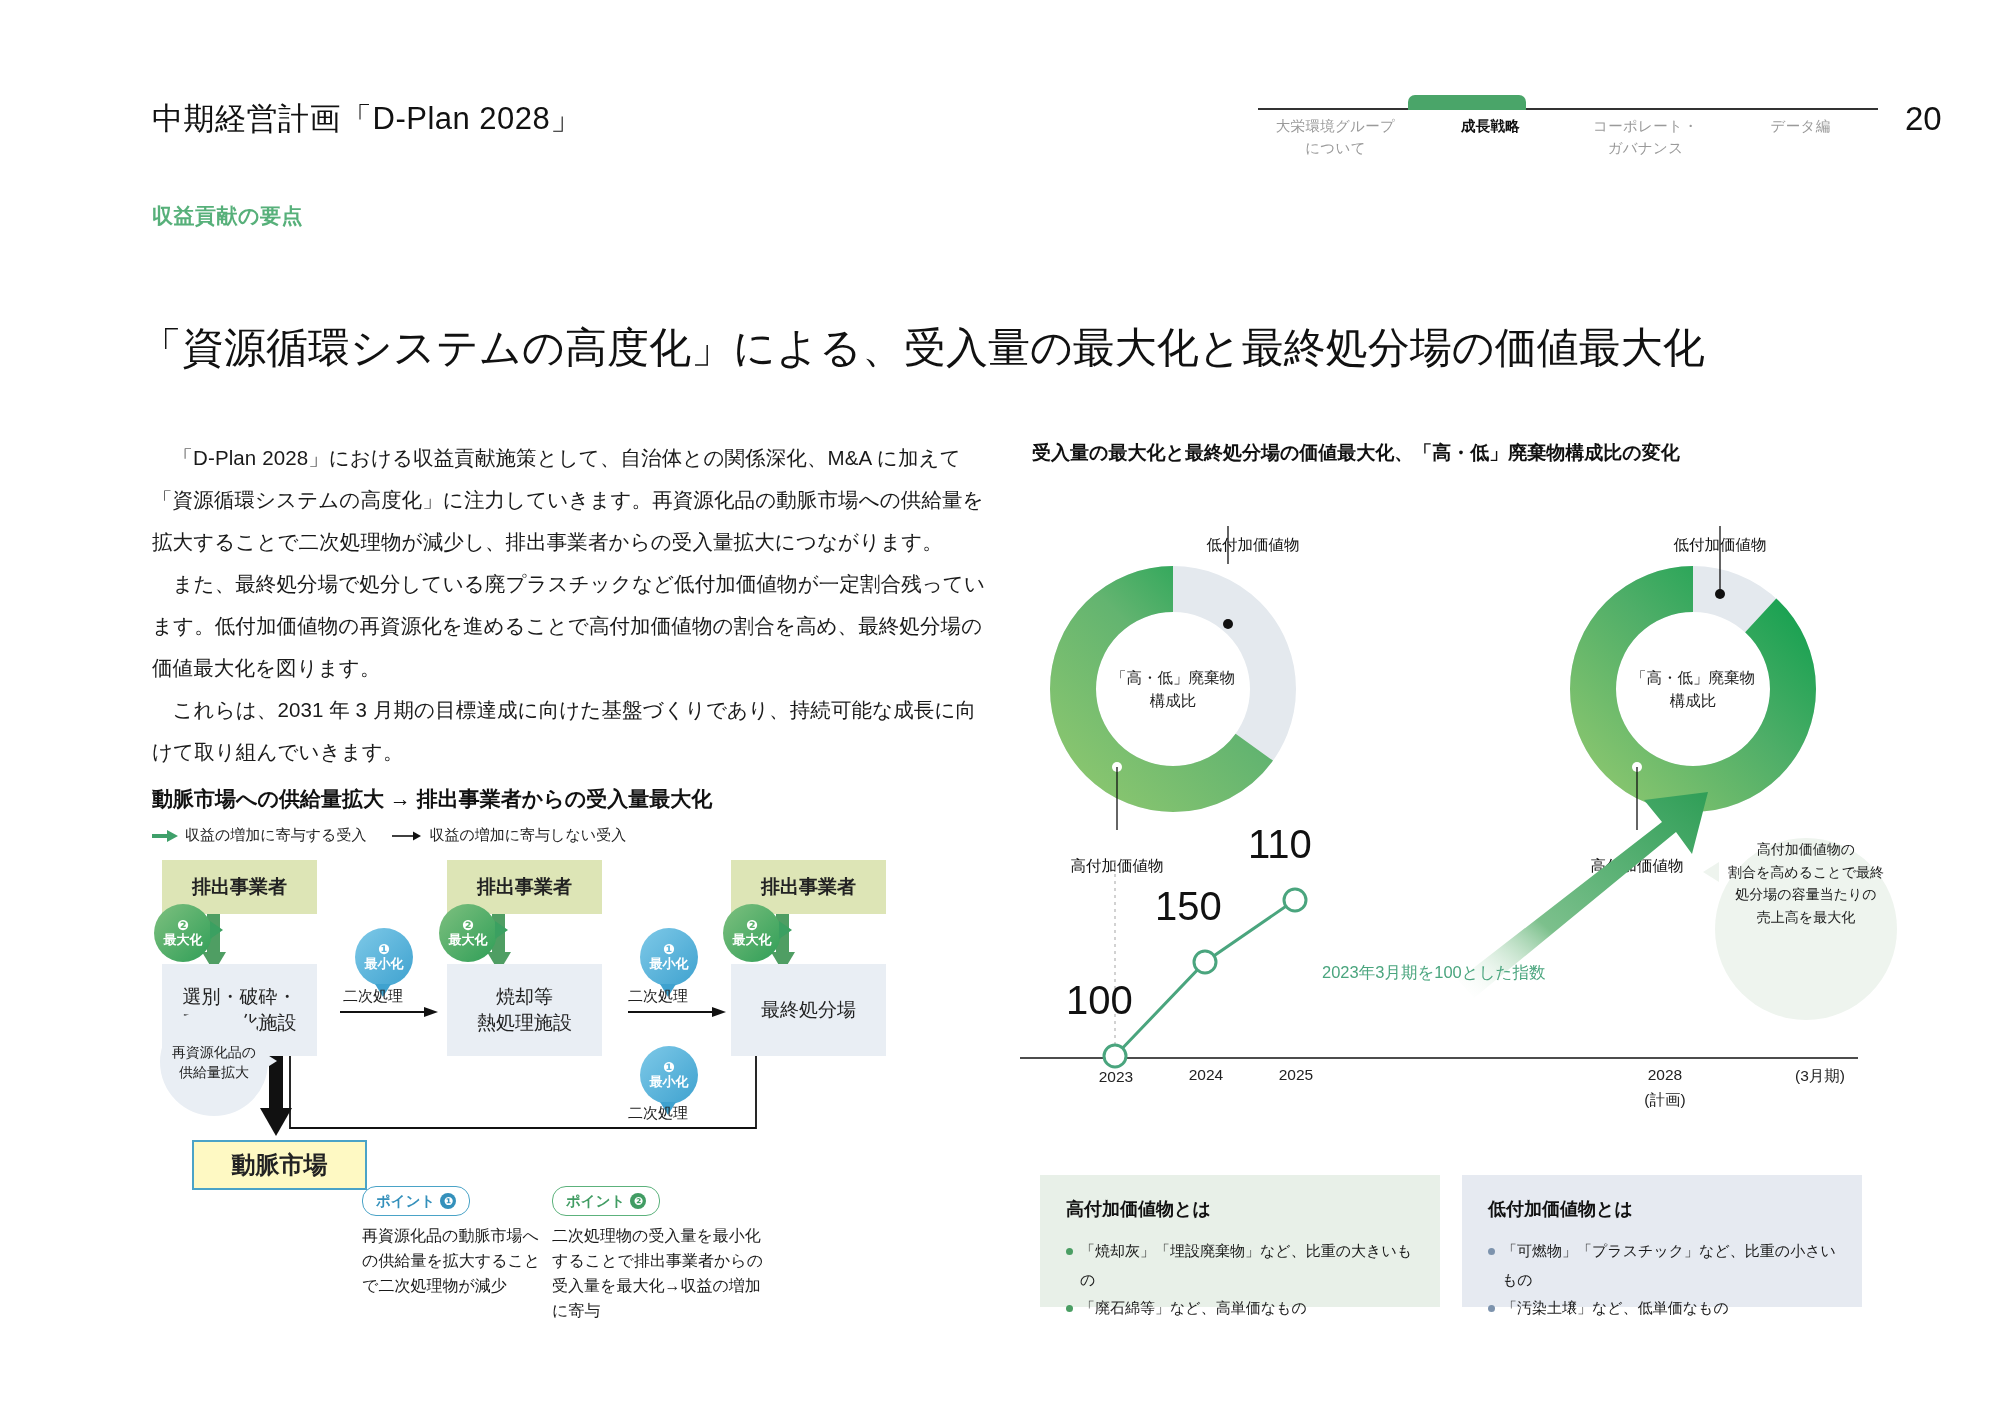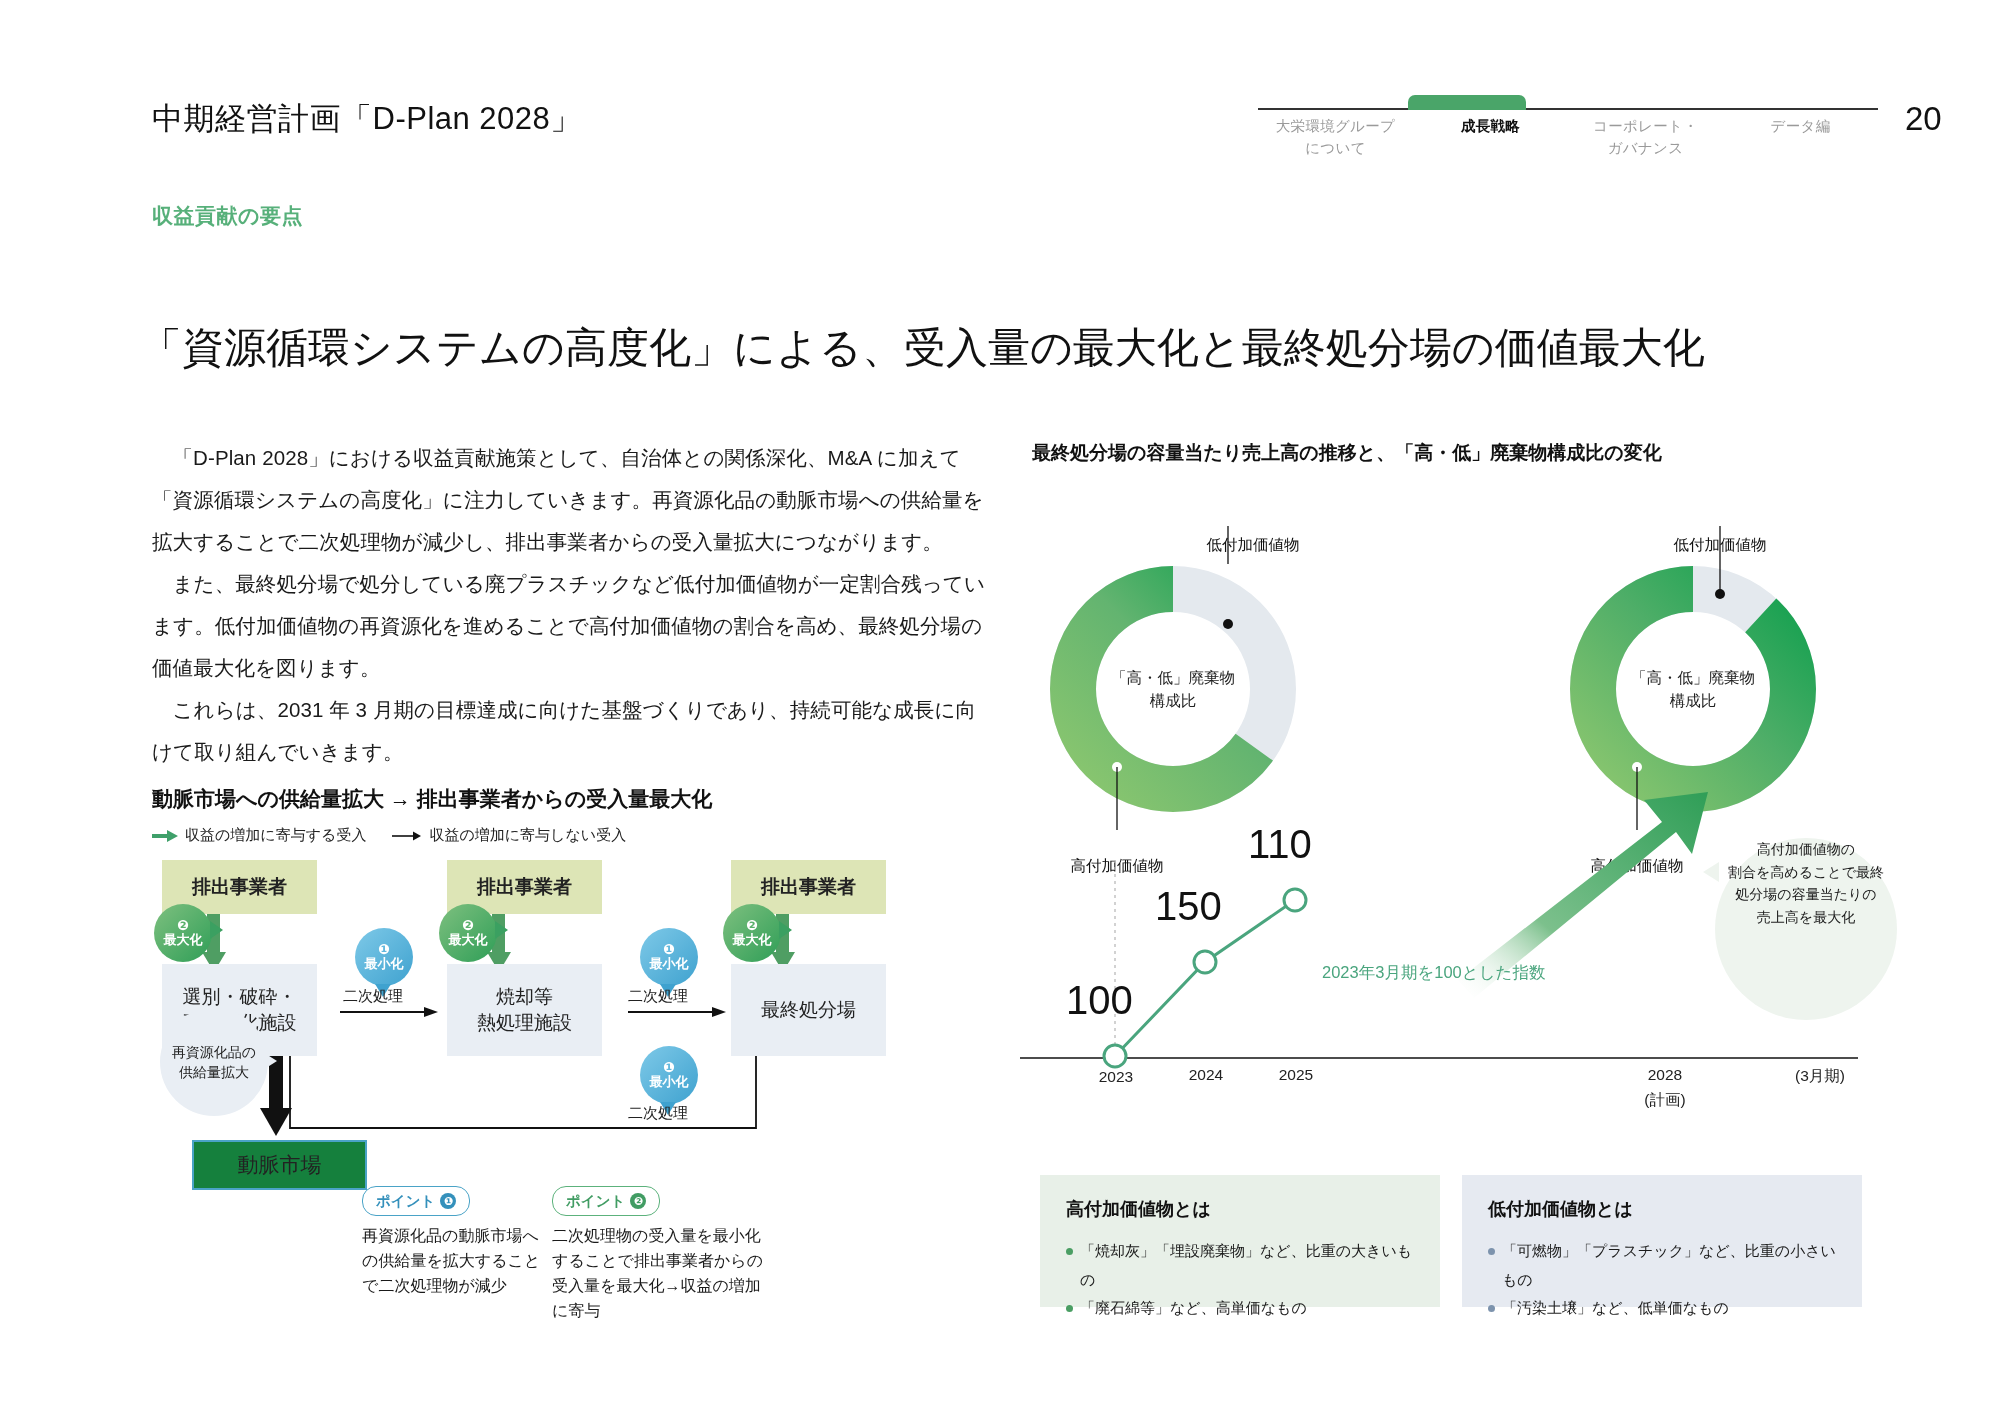--- a/index.html
+++ b/index.html
@@ -75,23 +75,23 @@
     display: flex; align-items: center; justify-content: center;
     font-size: 19px; font-weight: 600; color: #222;
   }
   .node-mid {
     position: absolute; height: 92px; background: #e9eef4;
     display: flex; align-items: center; justify-content: center; text-align: center;
     font-size: 19px; font-weight: 500; color: #222; line-height: 1.35;
   }
   .node-artery {
     position: absolute; left: 52px; top: 280px; width: 175px; height: 50px;
-    border: 2px solid #4aa3c7; background: #15803d;
+    border: 2px solid #4aa3c7; background: #fef9c3;
     display: flex; align-items: center; justify-content: center;
-    font-size: 21px; font-weight: 400; color: #222;
+    font-size: 24px; font-weight: 700; color: #222;
   }
 
   .badge {
     position: absolute; width: 58px; height: 58px; border-radius: 50%;
     display: flex; flex-direction: column; align-items: center; justify-content: center;
     color: #fff; font-size: 13px; line-height: 1.15; font-weight: 600;
   }
   .badge .num { font-size: 14px; line-height: 1; margin-bottom: 1px; }
   .badge.green { background: linear-gradient(135deg,#7ec07f 0%, #2f9e57 100%); }
   .badge.blue  { background: linear-gradient(135deg,#7ec9e8 0%, #3fa2cf 100%); }
@@ -360,21 +360,21 @@
 
     <div class="point-box" style="left:412px; top:326px; width:212px;">
       <span class="point-tag green">
         <span>ポイント</span>
         <span class="tag-dot green">❷</span>
       </span>
       <div>二次処理物の受入量を最小化することで排出事業者からの受入量を最大化→収益の増加に寄与</div>
     </div>
   </div>
 
-  <div class="chart-title">最終処分場の容量当たり売上高の推移と、「高・低」廃棄物構成比の変化</div>
+  <div class="chart-title">受入量の最大化と最終処分場の価値最大化、「高・低」廃棄物構成比の変化</div>
 
   <div class="donut-wrap" style="left:1042px; top:558px; width:262px; height:262px;">
     <svg width="262" height="262" viewBox="0 0 262 262">
       <defs>
         <linearGradient id="gL" x1="0%" y1="100%" x2="100%" y2="0%">
           <stop offset="0%" stop-color="#8cc76f"></stop>
           <stop offset="55%" stop-color="#63b470"></stop>
           <stop offset="100%" stop-color="#13a04f"></stop>
         </linearGradient>
       </defs>

